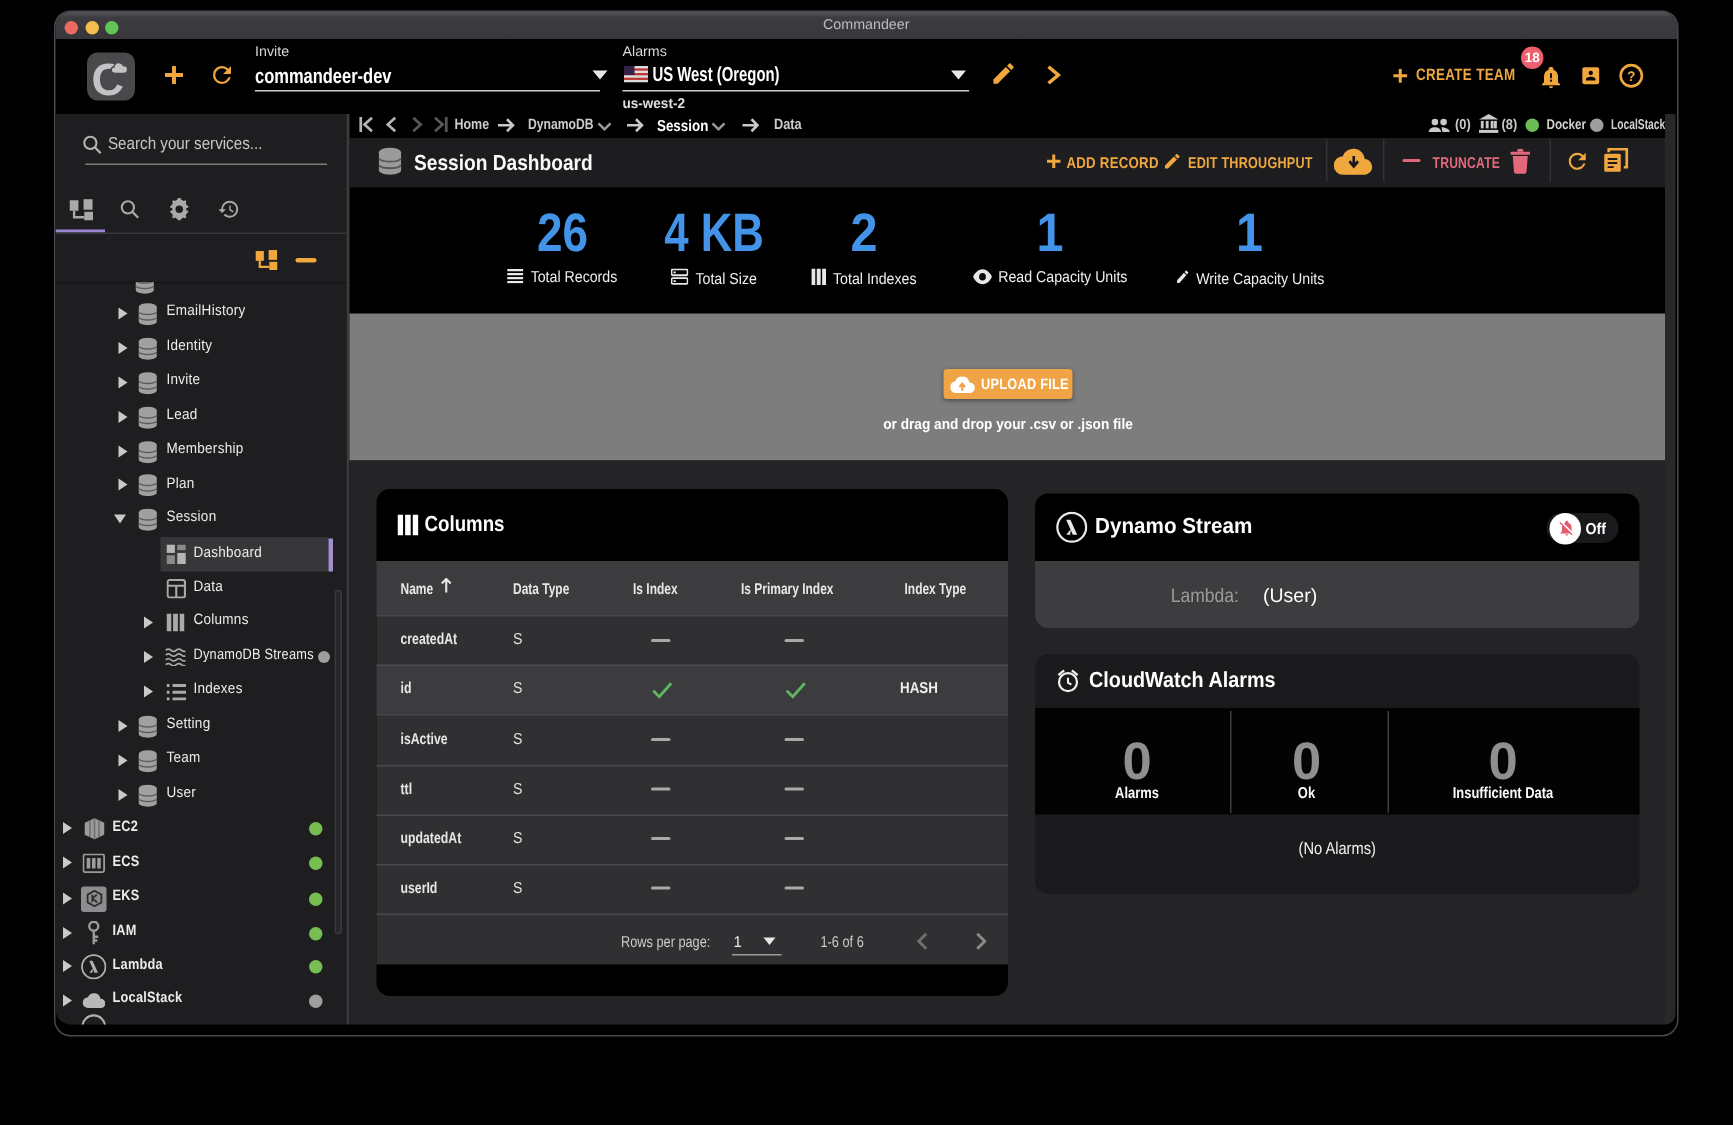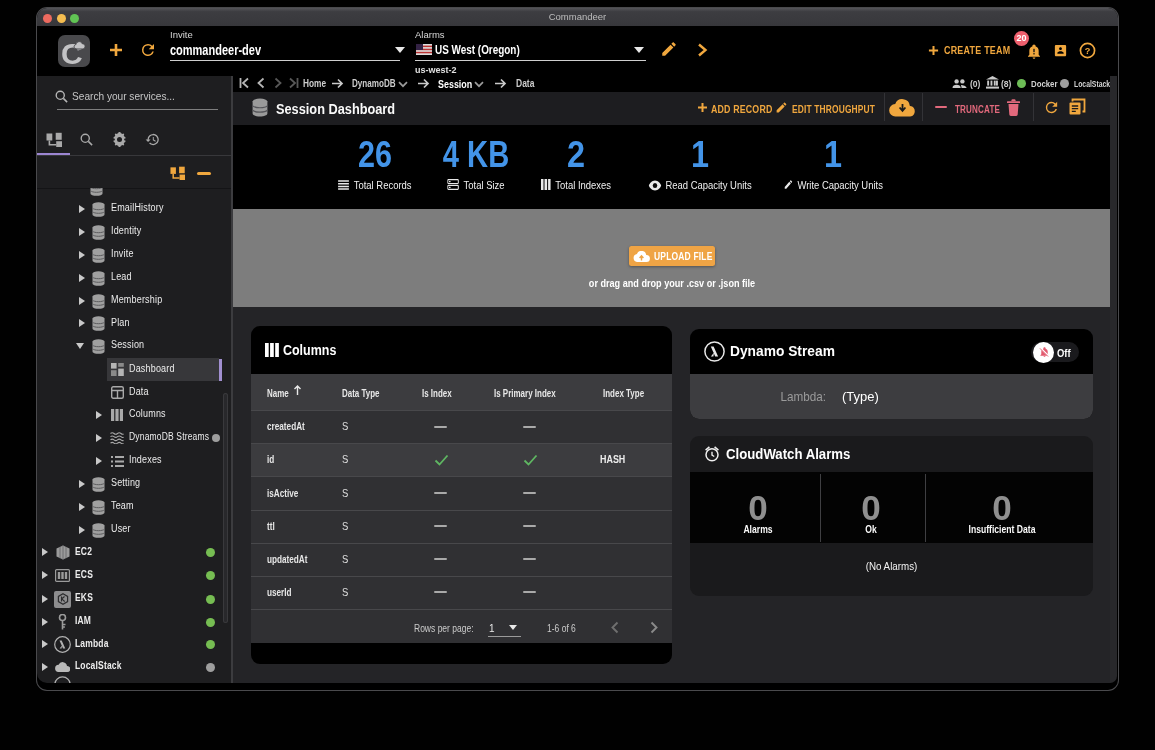--- a/index.html
+++ b/index.html
@@ -61,21 +61,21 @@
         </svg>
 <svg class="a" style="left:928px;top:59.5px" width="11" height="11" viewBox="0 0 12 12">
           <path d="M6 1v10M1 6h10" stroke="#f0a73e" stroke-width="2.2"></path>
         </svg>
 <div class="a" style="left:944px;top:59px;font-size:11px;color:#f0a73e;white-space:nowrap;font-weight:bold;letter-spacing:0.3px;transform:scaleX(0.81);transform-origin:0 50%">CREATE TEAM</div>
 <svg class="a" style="left:1026px;top:58px" width="16" height="17" viewBox="0 0 24 24">
           <path d="M12 23c1.1 0 2-.9 2-2h-4c0 1.1.9 2 2 2zm7-6v-6c0-3.07-1.63-5.64-4.5-6.32V4c0-1.38-1.12-2.5-2.5-2.5S9.5 2.62 9.5 4v.68C6.63 5.36 5 7.92 5 11v6l-2 2v1h18v-1l-2-2z" fill="#f0a73e"></path>
           <rect x="11" y="8" width="2" height="5" fill="#101010"></rect>
           <rect x="11" y="14.4" width="2" height="2" fill="#101010"></rect>
         </svg>
-<div class="a" style="left:1014px;top:45.5px;width:15px;height:15px;border-radius:50%;background:#ee5f6d;color:#fff;font-size:9px;font-weight:bold;text-align:center;line-height:15px">20</div>
+<div class="a" style="left:1014px;top:45.5px;width:15px;height:15px;border-radius:50%;background:#ee5f6d;color:#fff;font-size:9px;font-weight:bold;text-align:center;line-height:15px">18</div>
 <svg class="a" style="left:1053px;top:58px" width="15" height="15" viewBox="0 0 24 24">
           <path d="M19 3H5c-1.1 0-2 .9-2 2v14c0 1.1.9 2 2 2h14c1.1 0 2-.9 2-2V5c0-1.1-.9-2-2-2zm-7 3.75c1.24 0 2.25 1.01 2.25 2.25S13.24 11.25 12 11.25 9.75 10.24 9.75 9 10.76 6.75 12 6.75zM17 17H7v-1.5c0-1.67 3.33-2.5 5-2.5s5 .83 5 2.5V17z" fill="#f0a73e"></path>
         </svg>
 <svg class="a" style="left:1079px;top:57px" width="17" height="17" viewBox="0 0 24 24">
           <circle cx="12" cy="12" r="10" fill="none" stroke="#f0a73e" stroke-width="2.4"></circle>
           <text x="12" y="16.5" font-size="13" font-weight="bold" fill="#f0a73e" text-anchor="middle" font-family="Liberation Sans">?</text>
         </svg>
 <div class="a" style="left:37px;top:91px;width:194px;height:607px;background:#1e1e20;border-bottom-left-radius:10px"></div>
 <div class="a" style="left:231px;top:91px;width:1.5px;height:607px;background:#3c3c3f"></div>
 <svg class="a" style="left:54px;top:104px" width="15" height="15" viewBox="0 0 24 24">
@@ -480,21 +480,21 @@
 <div class="a" style="left:1031px;top:357px;width:48px;height:20px;background:#1a1a1d;border-radius:10px"></div>
 <div class="a" style="left:1057px;top:361.5px;font-size:10.5px;color:#fff;white-space:nowrap;font-weight:bold;transform:scaleX(0.9);transform-origin:0 50%">Off</div>
 <div class="dot" style="left:1033px;top:356.5px;width:21px;height:21px;background:#fff"></div>
 <svg class="a" style="left:1038.5px;top:361px" width="11" height="12" viewBox="0 0 24 24">
           <path d="M12 23c1.1 0 2-.9 2-2h-4c0 1.1.9 2 2 2zm7-6v-6c0-3.07-1.63-5.64-4.5-6.32V4c0-1.38-1.12-2.5-2.5-2.5S9.5 2.62 9.5 4v.68C6.63 5.36 5 7.92 5 11v6l-2 2v1h18v-1l-2-2z" fill="#e25a6e"></path>
           <path d="M3 3l18 18" stroke="#fff" stroke-width="3.5"></path>
           <path d="M2 4l18 18" stroke="#e25a6e" stroke-width="2"></path>
         </svg>
 <div class="a" style="left:690px;top:389px;width:403px;height:45px;background:#3d3d40;border-radius:0 0 9px 9px"></div>
 <div class="a" style="left:690px;top:404px;font-size:13px;color:#9b9b9b;white-space:nowrap;width:136px;text-align:right;transform:scaleX(0.9);transform-origin:100% 50%">Lambda:</div>
-<div class="a" style="left:842px;top:403.5px;font-size:13px;color:#fff;white-space:nowrap">(Type)</div>
+<div class="a" style="left:842px;top:403.5px;font-size:13px;color:#fff;white-space:nowrap">(User)</div>
 <div class="a" style="left:690px;top:451px;width:403px;height:160px;background:#1a1a1c;border-radius:9px"></div>
 <svg class="a" style="left:703px;top:460px" width="18" height="18" viewBox="0 0 24 24">
           <circle cx="12" cy="13" r="8" fill="none" stroke="#f0f0f0" stroke-width="2"></circle>
           <path d="M12 9v4.5l3 1.8" stroke="#f0f0f0" stroke-width="1.8" fill="none"></path>
           <path d="M7.9 1.8 2.8 6.1l1.3 1.5 5.1-4.3zM16.1 1.8l5.1 4.3-1.3 1.5-5.1-4.3z" fill="#f0f0f0"></path>
         </svg>
 <div class="a" style="left:726px;top:461px;font-size:14.5px;color:#fff;white-space:nowrap;font-weight:bold;transform:scaleX(0.91);transform-origin:0 50%">CloudWatch Alarms</div>
 <div class="a" style="left:690px;top:487px;width:403px;height:71px;background:#030303"></div>
 <div class="a" style="left:819.5px;top:489px;width:1px;height:68px;background:#3f3f42"></div>
 <div class="a" style="left:924.5px;top:489px;width:1px;height:68px;background:#3f3f42"></div>

